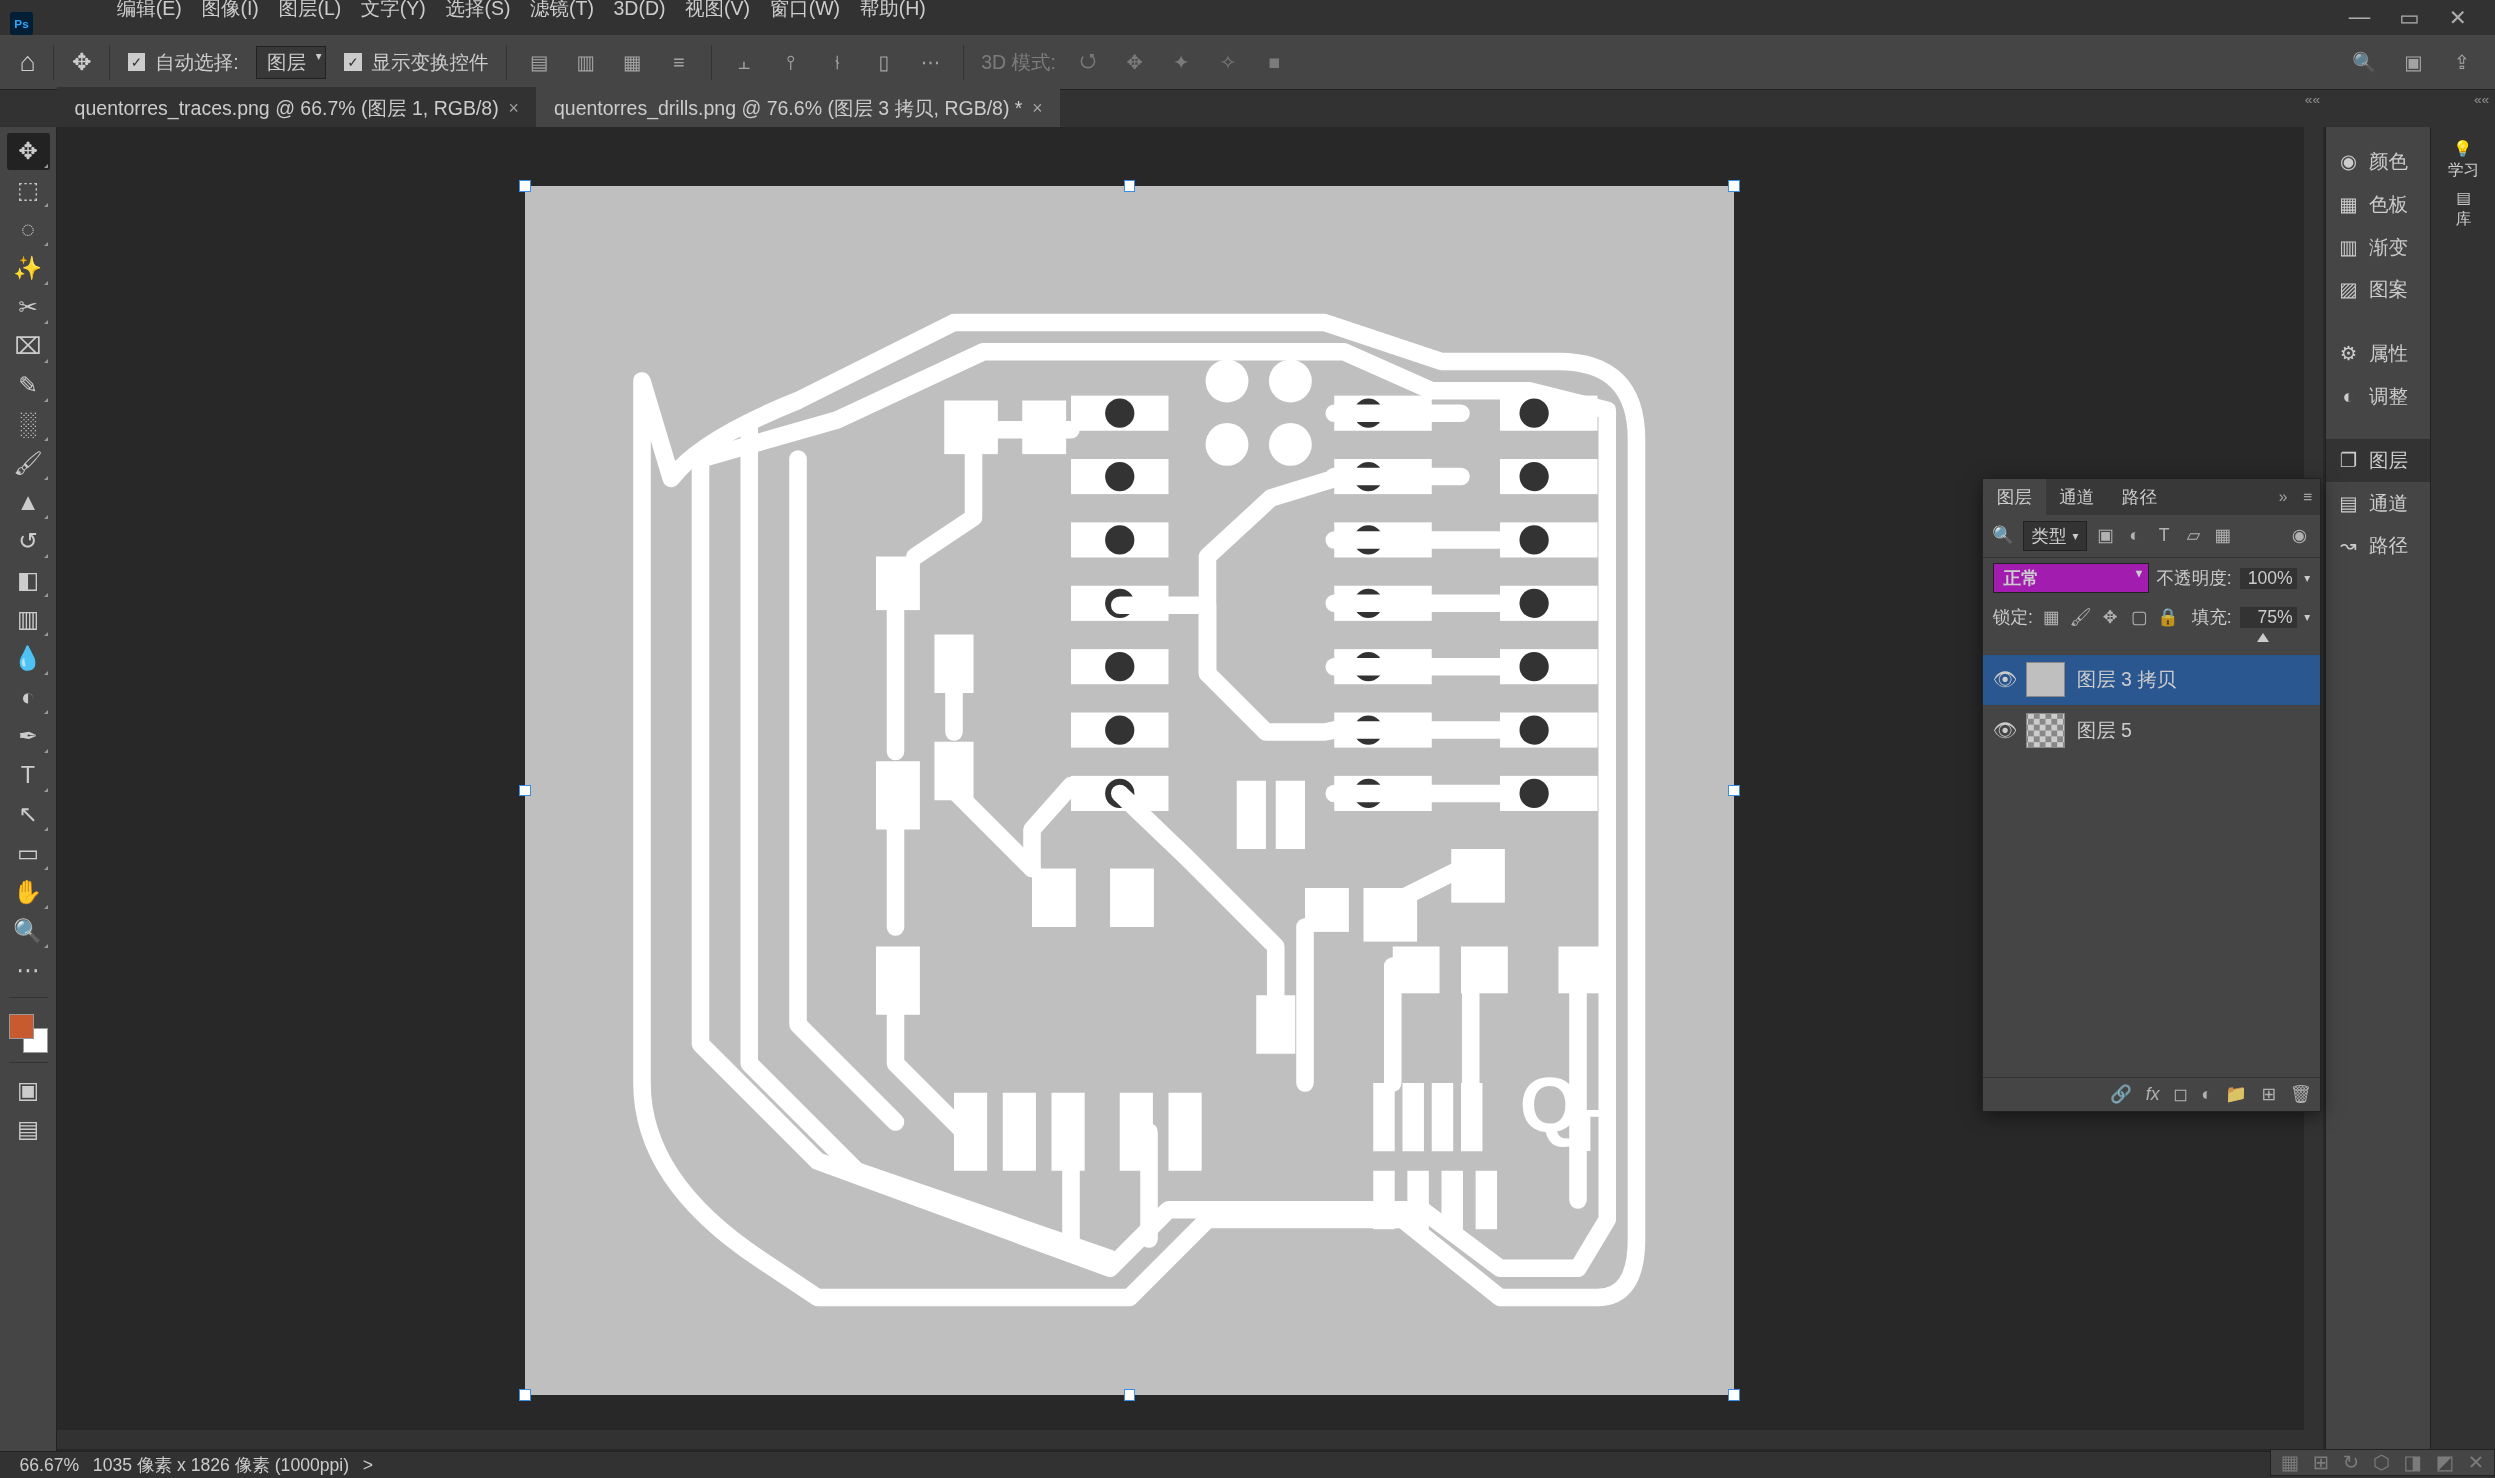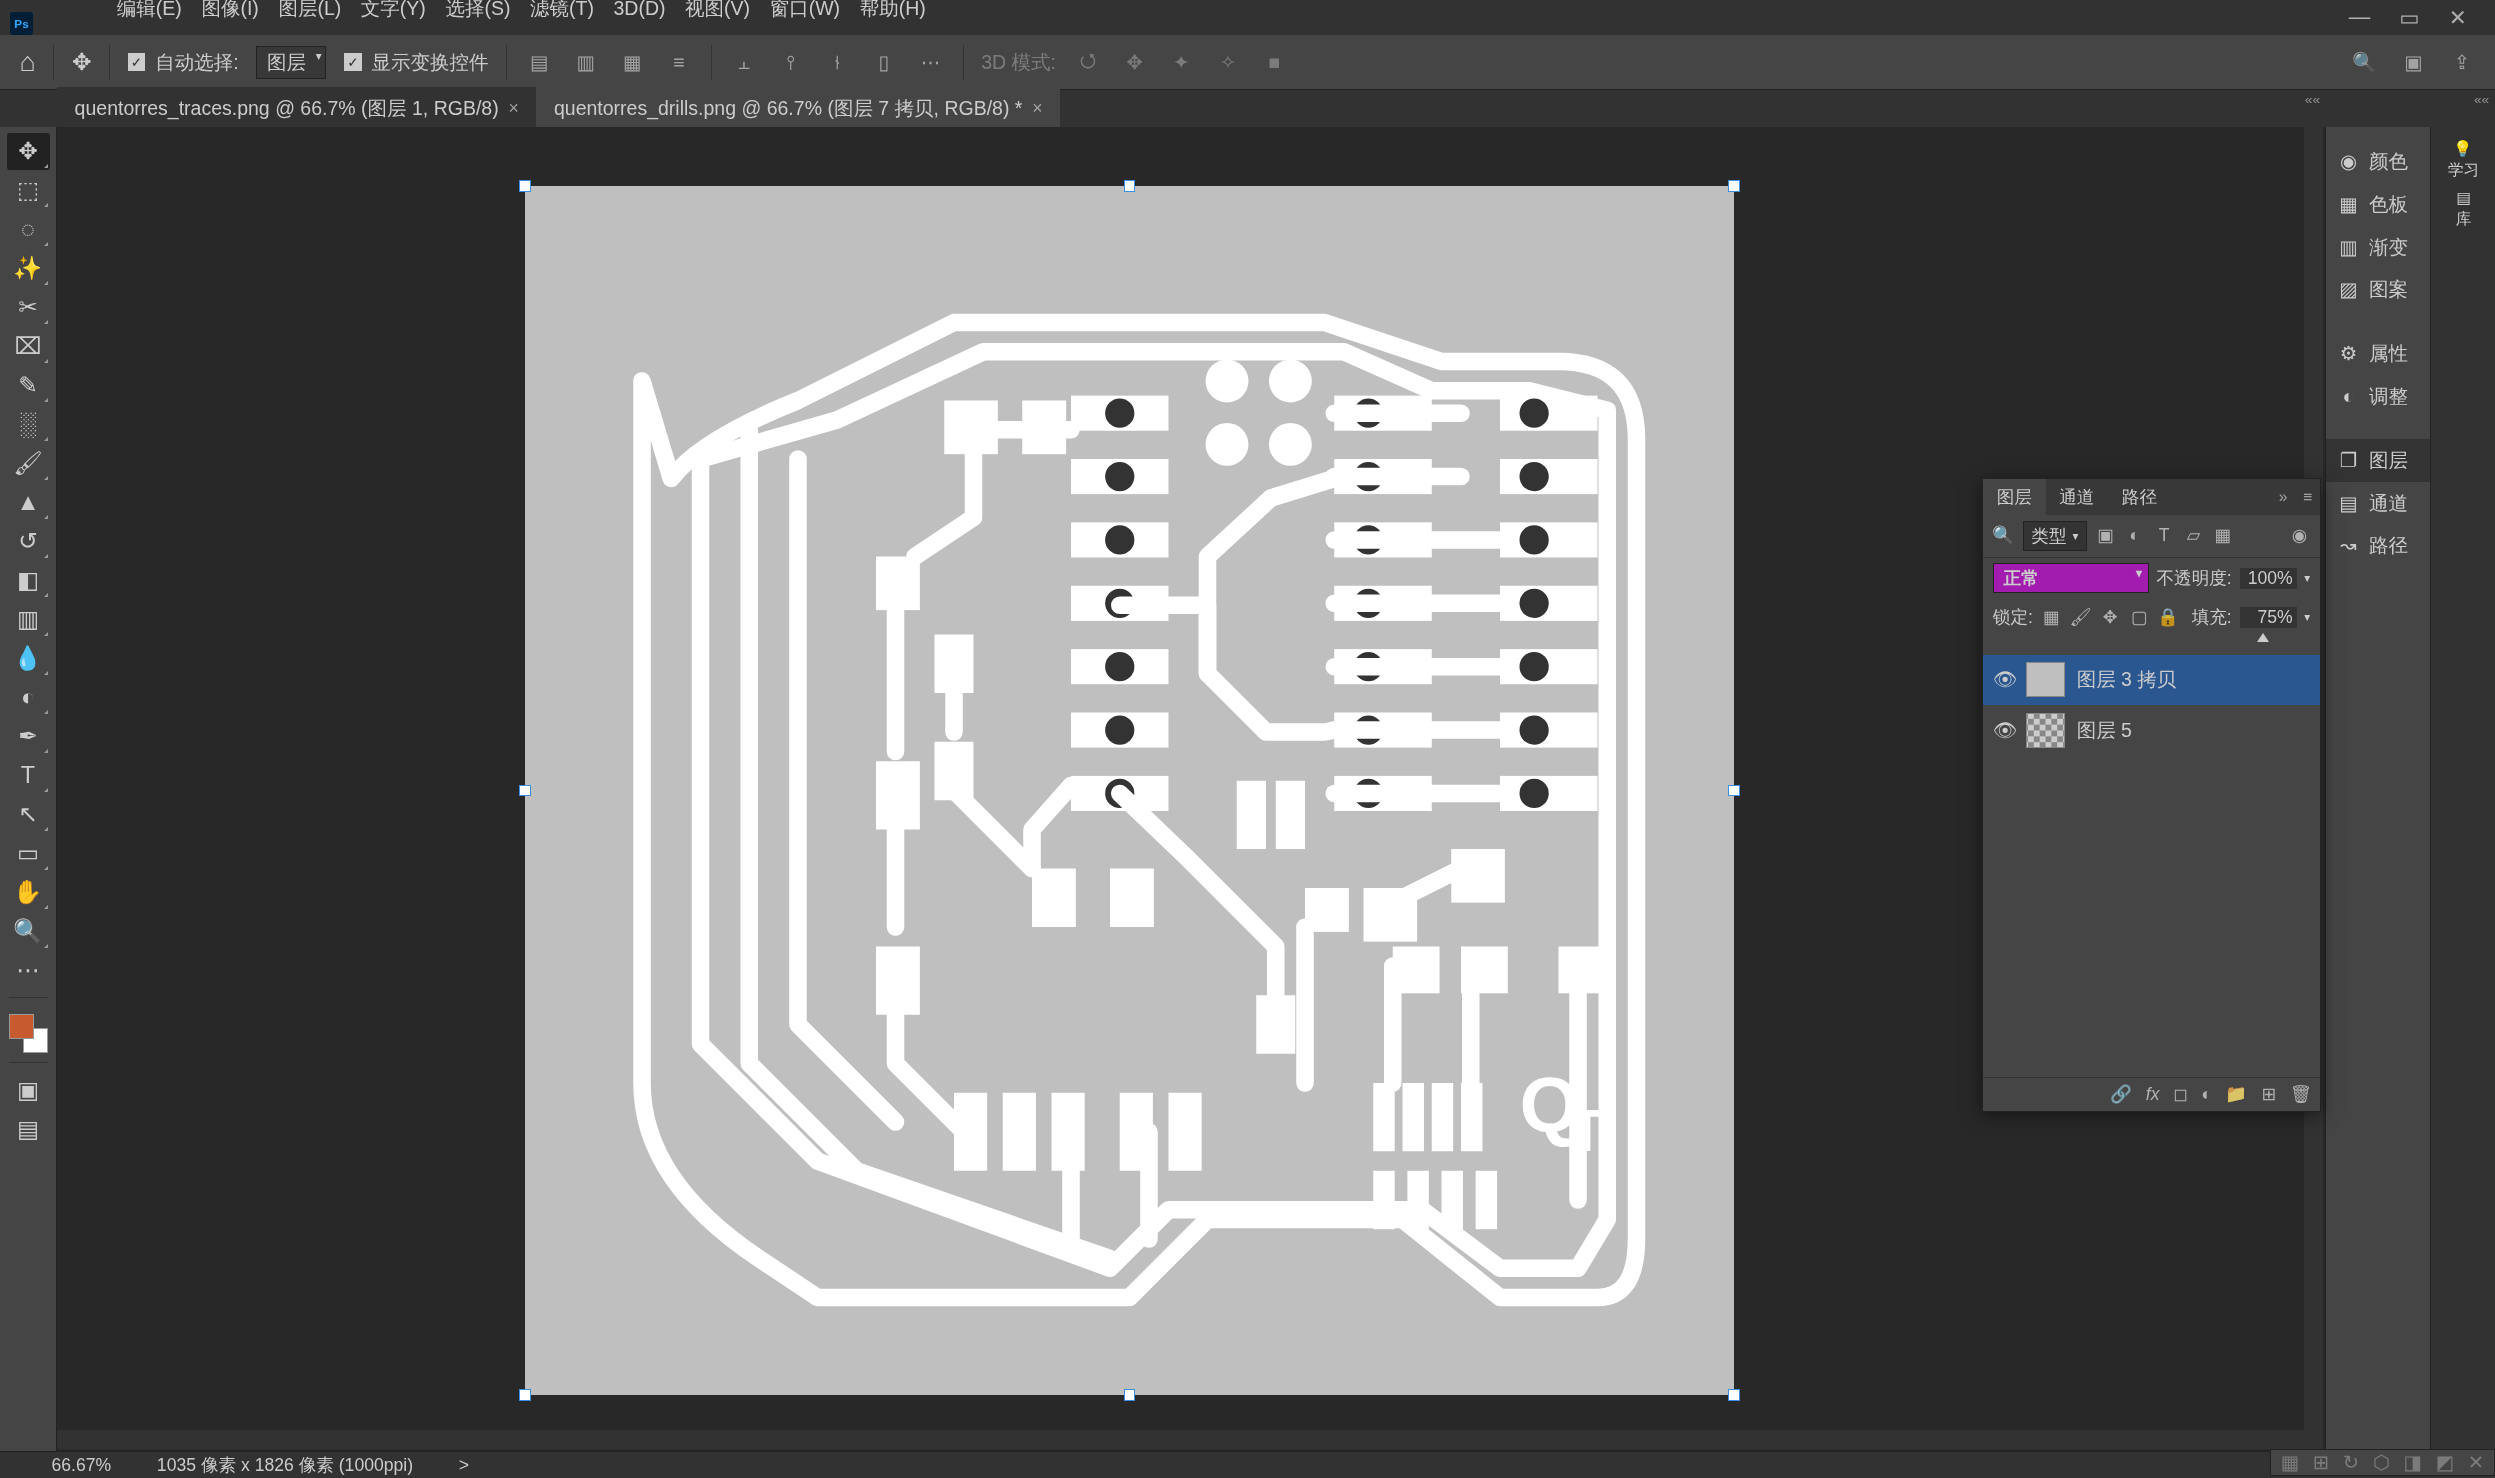--- a/index.html
+++ b/index.html
@@ -54,21 +54,21 @@
 .handle.tl { left: -5.9px; top: -5.9px; } .handle.tr { right: -5.9px; top: -5.9px; }
 .handle.bl { left: -5.9px; bottom: -5.9px; } .handle.br { right: -5.9px; bottom: -5.9px; }
 .handle.tm { left: calc(50% - 5.9px); top: -5.9px; } .handle.bm { left: calc(50% - 5.9px); bottom: -5.9px; }
 .handle.lm { left: -5.9px; top: calc(50% - 5.9px); } .handle.rm { right: -5.9px; top: calc(50% - 5.9px); }
 
 
 .pcb-svg { width: 100%; height: 100%; }
 
 
 .statusbar { height: 27px; background: #323232; display: flex; align-items: center; padding: 0 19.5px; font-size: 17.6px; border-top: 1px solid #222; }
-.statusbar .seg { margin-right: 13.7px; margin-left: 32px; }
+.statusbar .seg { margin-right: 13.7px; }
 
 
 .right-dock { width: 66px; background: #323232; border-left: 1px solid #222; display: flex; flex-direction: column; align-items: center; padding-top: 9.8px; gap: 2px; }
 .right-dock .dock-item { width: 55px; height: 47px; display: flex; flex-direction: column; align-items: center; justify-content: center; font-size: 15.6px; border-radius: 3.9px; cursor: pointer; gap: 2px; }
 .right-dock2 { width: 105px; background: #454545; border-left: 1px solid #222; display: flex; flex-direction: column; padding-top: 13.7px; }
 .right-dock2 .dock2-item { display: flex; align-items: center; gap: 9.8px; padding: 7.8px 11.7px; font-size: 19.5px; cursor: pointer; }
 .right-dock2 .dock2-item.active { background: #333; }
 .right-dock2 .dock2-icon { width: 21.5px; height: 21.5px; display: inline-flex; align-items: center; justify-content: center; }
 .right-dock2 .gap { height: 21.5px; }
 
@@ -173,21 +173,21 @@
     <span class="icon-btn">⇪</span>
   </div>
 </div>
 
 <div class="tabbar">
   <div class="tab">
     <span>quentorres_traces.png @ 66.7% (图层 1, RGB/8)</span>
     <span class="close-x">×</span>
   </div>
   <div class="tab active">
-    <span>quentorres_drills.png @ 66.7% (图层 7 拷贝, RGB/8) *</span>
+    <span>quentorres_drills.png @ 76.6% (图层 3 拷贝, RGB/8) *</span>
     <span class="close-x">×</span>
   </div>
 </div>
 
 <div class="main">
 
   <div class="toolbar-left">
     <div class="tool active">✥<span class="corner"></span></div>
     <div class="tool">⬚<span class="corner"></span></div>
     <div class="tool">◌<span class="corner"></span></div>

